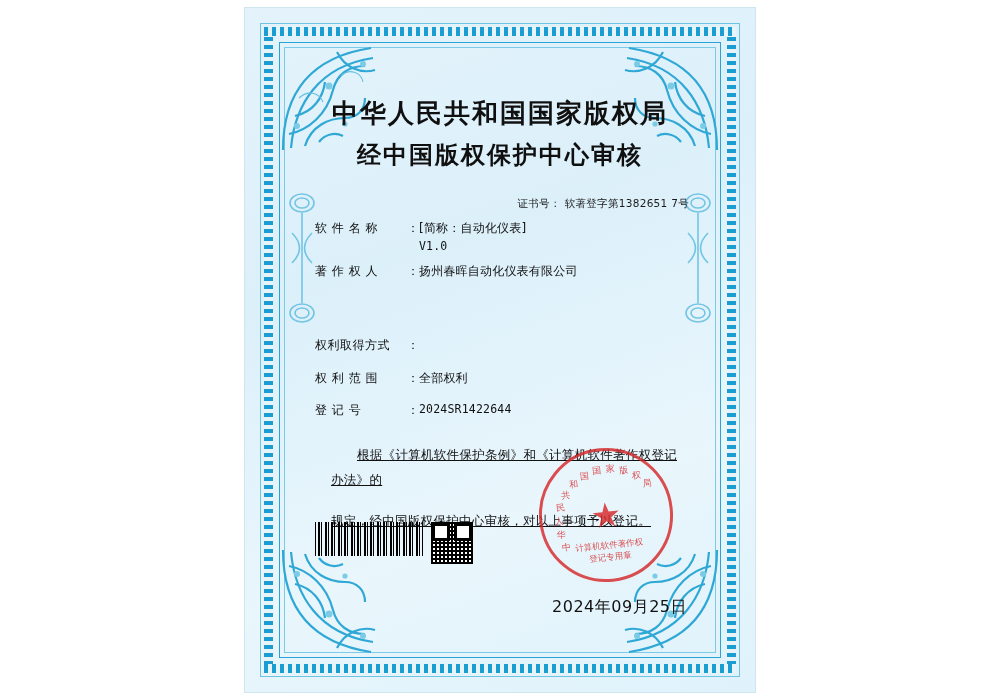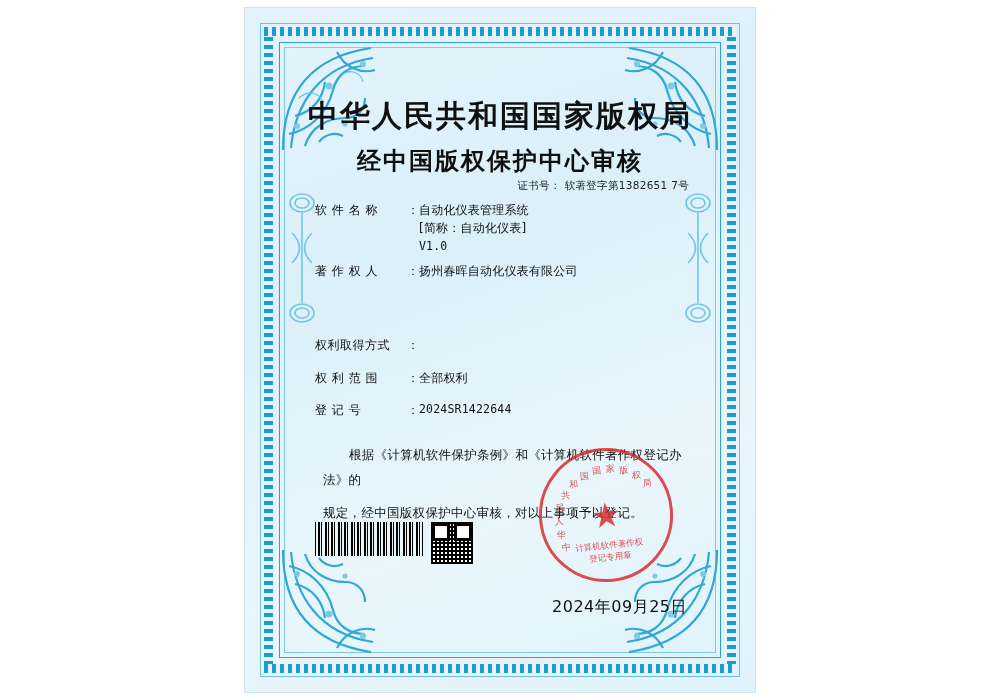--- a/index.html
+++ b/index.html
@@ -103,36 +103,37 @@
     right: 56px;
     bottom: 56px;
   }
 
   .title-block {
     text-align: center;
     margin-top: 32px;
     font-family: "DejaVu Serif", serif;
   }
   .title-1 {
-    font-size: 30px;
+    font-size: 26px;
     font-weight: bold;
     letter-spacing: 2px;
     color: #101010;
     line-height: 1.35;
   }
   .title-2 {
     font-size: 24px;
     font-weight: bold;
     letter-spacing: 2px;
     color: #101010;
     line-height: 1.5;
     margin-top: 6px;
   }
 
   .cert-no {
+    margin-top: 24px;
     text-align: right;
     padding-right: 10px;
     font-size: 10.5px;
     color: #1a1a1a;
     font-family: "DejaVu Sans", sans-serif;
     letter-spacing: 0.3px;
   }
   .cert-no .label { margin-right: 4px; }
 
   .fields {
@@ -171,21 +172,21 @@
   .statement {
     margin-top: 22px;
     padding-left: 14px;
     padding-right: 4px;
     font-size: 12.5px;
     line-height: 2.0;
     color: #111;
     font-family: "DejaVu Sans", sans-serif;
     letter-spacing: 0.3px;
   }
-  .statement p { margin: 8px; }
+  .statement p { margin: 16px; text-decoration: underline; }
   .statement .indent { text-indent: 26px; }
 
   
   .codes {
     position: absolute;
     left: 14px;
     bottom: 72px;
     display: flex;
     align-items: flex-start;
     gap: 8px;
@@ -412,21 +413,20 @@
       </div>
 
       <div class="fields">
 
         <div class="field-row">
           <div class="field-label spread">
             <span>软 件 名 称</span>
               <span class="colon">：</span>
           </div>
           <div class="field-value">
-            <span class="line">自动化仪表管理系统</span>
             <span class="line">[简称：自动化仪表]</span>
             <span class="line mono">V1.0</span>
           </div>
         </div>
 
         <div class="field-row">
           <div class="field-label spread">
             <span>著 作 权 人</span>
               <span class="colon">：</span>
           </div>

